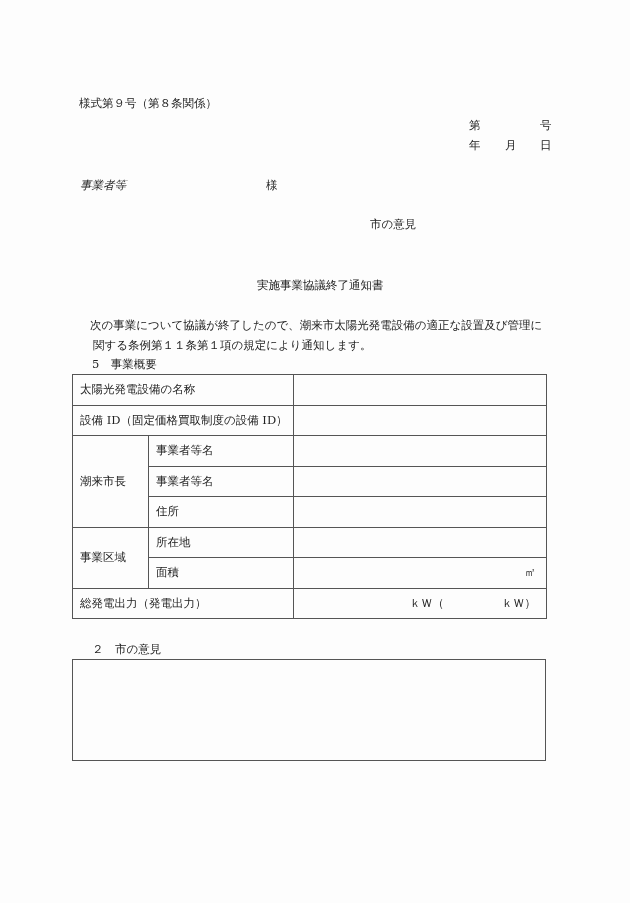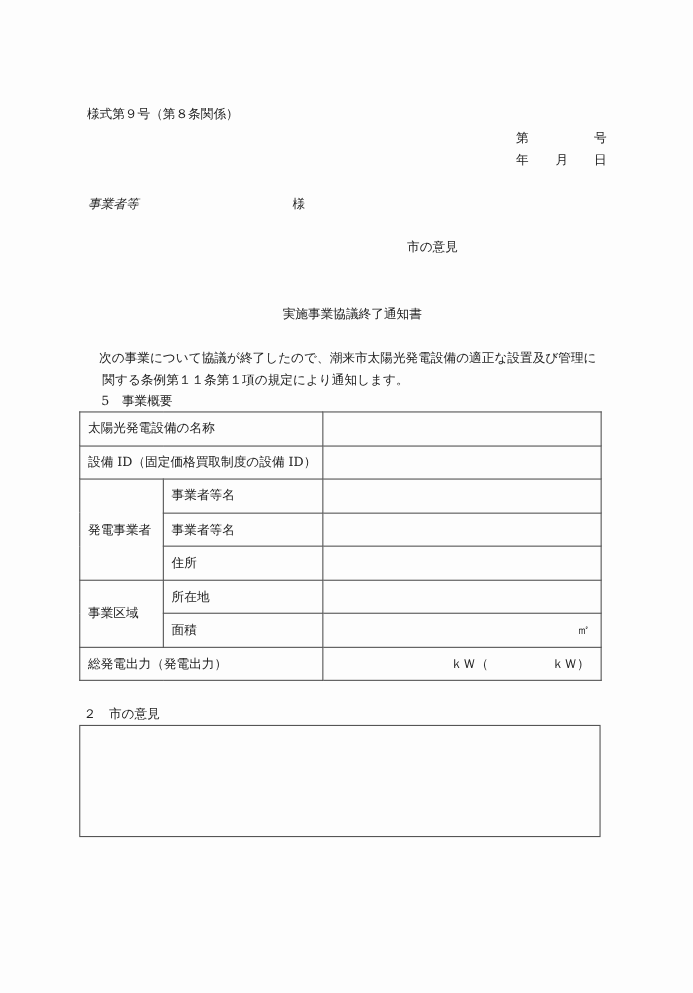--- a/index.html
+++ b/index.html
@@ -55,21 +55,21 @@
   <tbody>
       <tr>
     <td colspan="2">太陽光発電設備の名称</td>
     <td></td>
   </tr>
   <tr>
     <td colspan="2">設備 ID（固定価格買取制度の設備 ID）</td>
     <td></td>
   </tr>
   <tr>
-    <td rowspan="3">発電事業者</td>
+    <td rowspan="3">潮来市長</td>
     <td>事業者等名</td>
     <td></td>
   </tr>
   <tr>
     <td>事業者等名</td>
     <td></td>
   </tr>
   <tr>
     <td>住所</td>
     <td></td>
@@ -83,14 +83,14 @@
     <td>面積</td>
     <td class="right"><span>㎡</span></td>
   </tr>
   <tr>
     <td colspan="2">総発電出力（発電出力）</td>
     <td class="right"><span>ｋＷ（　　　　　ｋＷ）</span></td>
   </tr>
 </tbody>
   </table>
 
-<div class="abs" style="left:76px;top:642px;font-family:Liberation Serif, serif;">２　市の意見</div>
+<div class="abs" style="left:92px;top:642px;font-family:Liberation Serif, serif;">２　市の意見</div>
 <div class="opinion"></div>
 
 </body></html>

